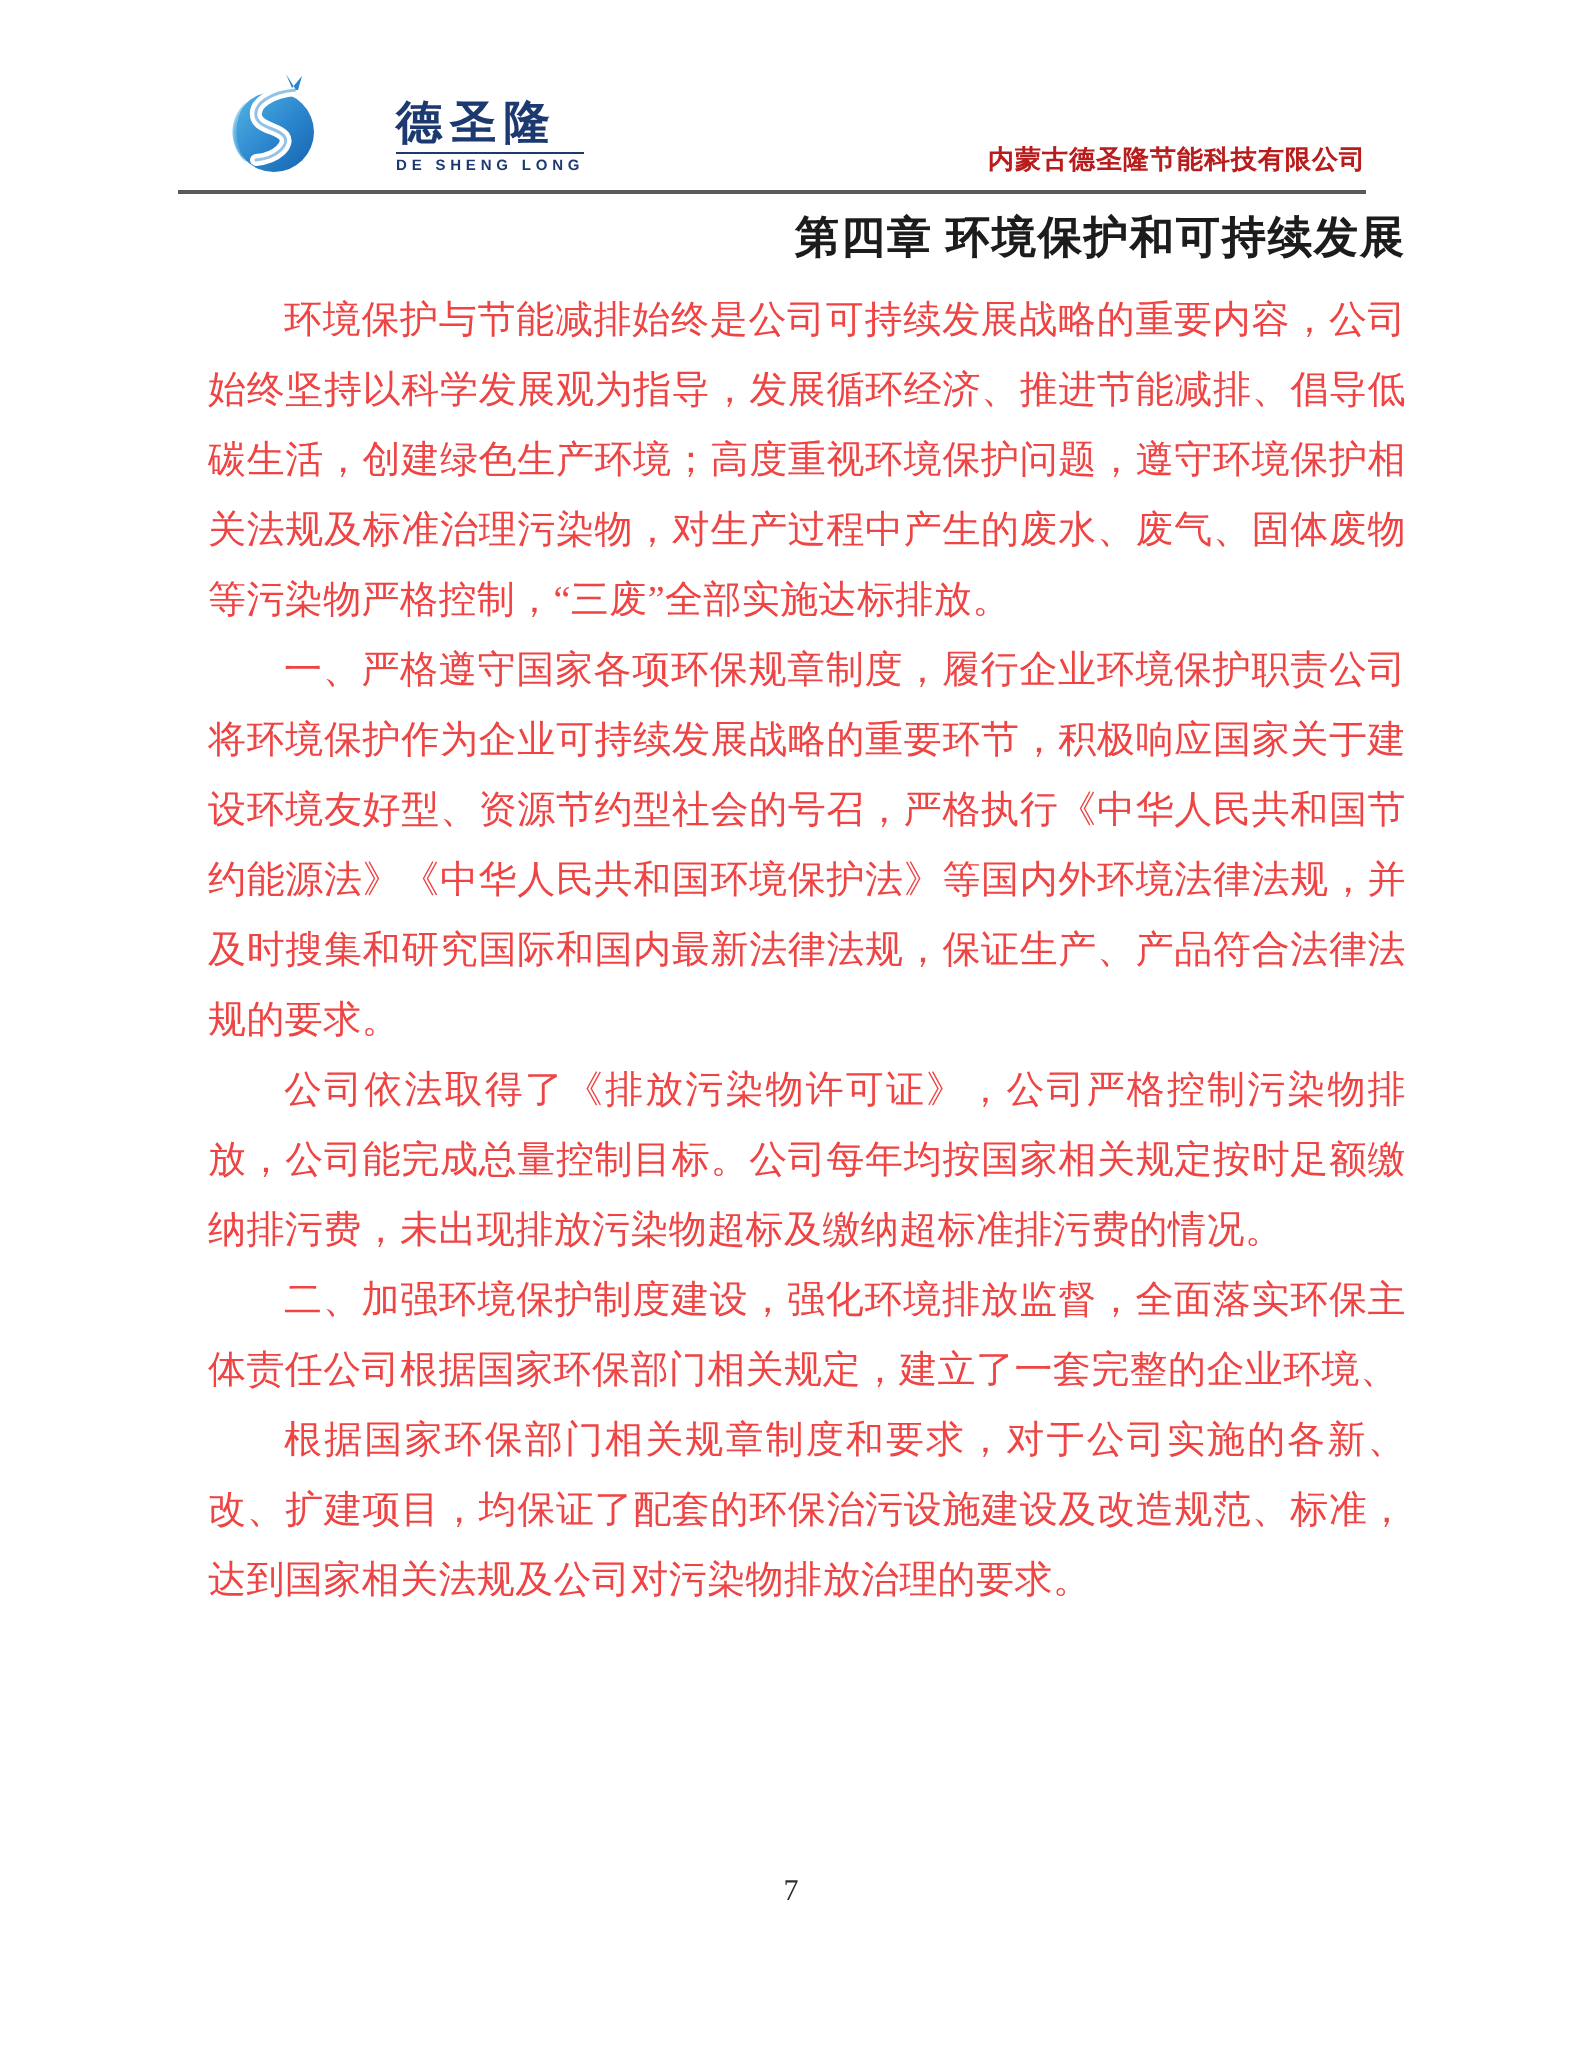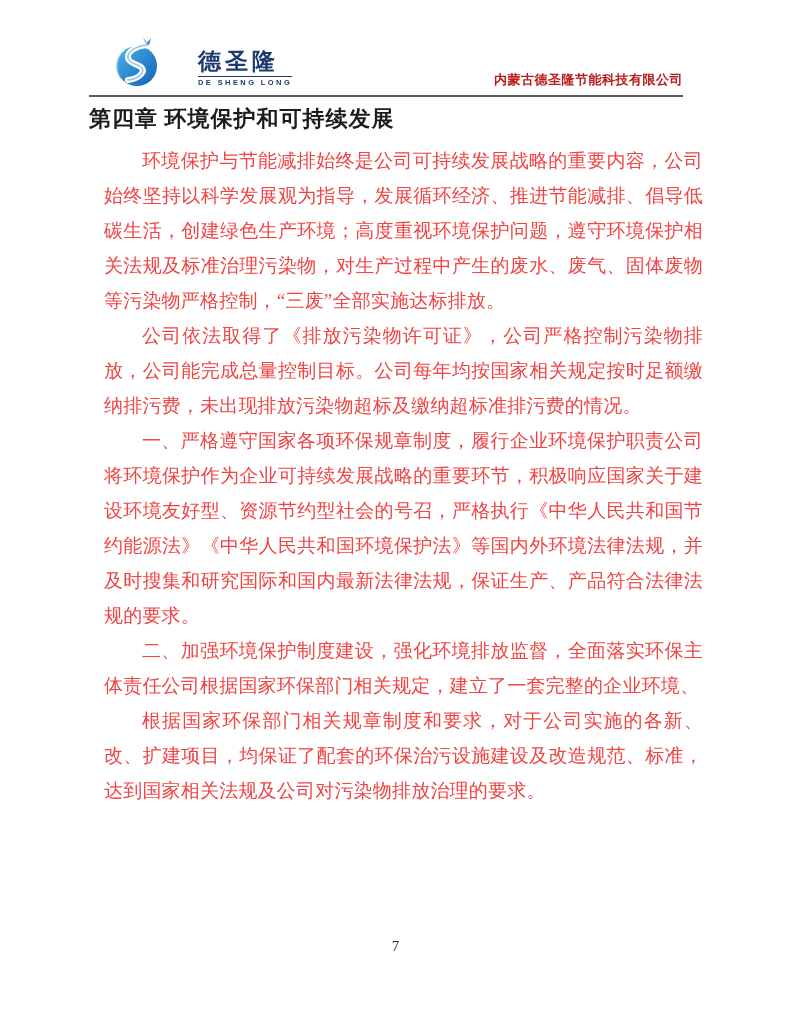--- a/index.html
+++ b/index.html
@@ -80,21 +80,21 @@
     height: 2px;
     background: #5a5a5a;
   }
 
   
   .doc-title {
     position: absolute;
     left: 89px;
     top: 104px;
     width: 614px;
-    text-align: left;
+    text-align: right;
     font-size: 22px;
     font-weight: bold;
     color: #1c1c1c;
     letter-spacing: 1px;
     margin: 0;
   }
   .content {
     position: absolute;
     left: 104px;
     top: 143px;
@@ -164,21 +164,21 @@
 
     <div class="company-name">内蒙古德圣隆节能科技有限公司</div>
   </div>
 
   <div class="header-rule"></div>
 
   <h1 class="doc-title">第四章 环境保护和可持续发展</h1>
 
   <div class="content">
     <p>环境保护与节能减排始终是公司可持续发展战略的重要内容，公司始终坚持以科学发展观为指导，发展循环经济、推进节能减排、倡导低碳生活，创建绿色生产环境；高度重视环境保护问题，遵守环境保护相关法规及标准治理污染物，对生产过程中产生的废水、废气、固体废物等污染物严格控制，“三废”全部实施达标排放。</p>
+    <p>一、严格遵守国家各项环保规章制度，履行企业环境保护职责公司将环境保护作为企业可持续发展战略的重要环节，积极响应国家关于建设环境友好型、资源节约型社会的号召，严格执行《中华人民共和国节约能源法》《中华人民共和国环境保护法》等国内外环境法律法规，并及时搜集和研究国际和国内最新法律法规，保证生产、产品符合法律法规的要求。</p>
     <p>公司依法取得了《排放污染物许可证》，公司严格控制污染物排放，公司能完成总量控制目标。公司每年均按国家相关规定按时足额缴纳排污费，未出现排放污染物超标及缴纳超标准排污费的情况。</p>
-    <p>一、严格遵守国家各项环保规章制度，履行企业环境保护职责公司将环境保护作为企业可持续发展战略的重要环节，积极响应国家关于建设环境友好型、资源节约型社会的号召，严格执行《中华人民共和国节约能源法》《中华人民共和国环境保护法》等国内外环境法律法规，并及时搜集和研究国际和国内最新法律法规，保证生产、产品符合法律法规的要求。</p>
     <p>二、加强环境保护制度建设，强化环境排放监督，全面落实环保主体责任公司根据国家环保部门相关规定，建立了一套完整的企业环境、</p>
     <p>根据国家环保部门相关规章制度和要求，对于公司实施的各新、改、扩建项目，均保证了配套的环保治污设施建设及改造规范、标准，达到国家相关法规及公司对污染物排放治理的要求。</p>
   </div>
 
   <div class="page-number">7</div>
 
 </div>
 
 </body></html>

